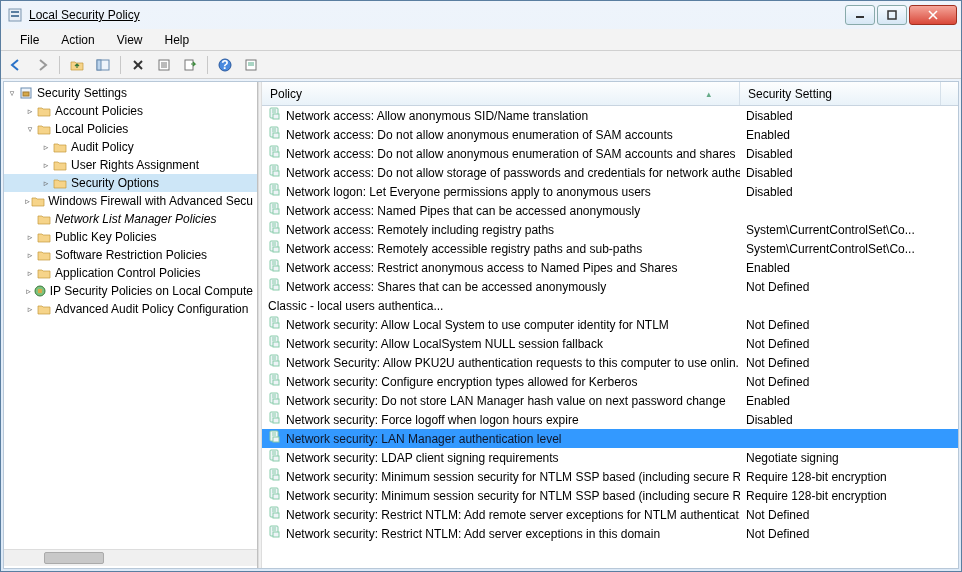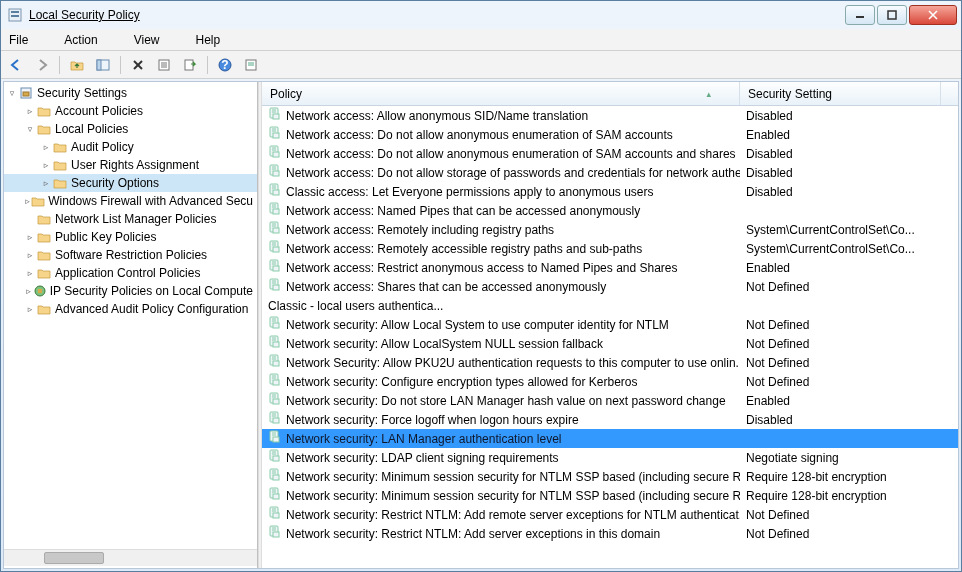--- a/index.html
+++ b/index.html
@@ -5,21 +5,21 @@
 * { box-sizing: border-box; margin: 0; padding: 0; font-family: "Segoe UI", Tahoma, sans-serif; font-size: 12px; }
 body { background: #fff; width: 962px; height: 572px; overflow: hidden; }
 .window { width: 962px; height: 572px; border: 1px solid #5a7ea0; background: linear-gradient(#eef4fb, #dce9f7); display: flex; flex-direction: column; }
 .titlebar { height: 28px; display: flex; align-items: center; padding: 0 4px 0 6px; }
 .titlebar .app-icon { width: 16px; height: 16px; margin-right: 6px; }
 .titlebar .title { flex: 1; color: #000; font-size: 12px; text-decoration: underline; }
 .win-btns { display: flex; gap: 2px; }
 .win-btn { width: 30px; height: 20px; border: 1px solid #8aa; border-radius: 3px; display: flex; align-items: center; justify-content: center; background: linear-gradient(#f7fbff,#d6e7f5); }
 .win-btn.close { width: 48px; background: linear-gradient(#f5a69a,#d9493b); border-color: #a03020; }
 .win-btn svg { display: block; }
-.menubar { height: 22px; background: #f3f3f3; border-bottom: 1px solid #d0d0d0; display: flex; align-items: center; padding: 0 0; gap: 20px; }
+.menubar { height: 22px; background: #f3f3f3; border-bottom: 1px solid #d0d0d0; display: flex; align-items: center; padding: 0 11px; gap: 6px; }
 .menu-item { padding: 2px 8px; color: #000; }
 .toolbar { height: 28px; background: #f3f3f3; border-bottom: 1px solid #d0d0d0; display: flex; align-items: center; padding: 0 4px; gap: 4px; }
 .tb-btn { width: 22px; height: 22px; display: flex; align-items: center; justify-content: center; border: 1px solid transparent; border-radius: 2px; }
 .tb-sep { width: 1px; height: 18px; background: #c8c8c8; margin: 0 2px; }
 .content { flex: 1; display: flex; background: #fff; border: 1px solid #b8c8d8; margin: 2px; overflow: hidden; }
 .tree { width: 254px; min-width: 254px; border-right: 1px solid #c0c0c0; overflow: auto; padding: 2px 0; background: #fff; }
 .tree-row { display: flex; align-items: center; height: 18px; white-space: nowrap; padding-right: 4px; }
 .tree-row .twisty { width: 12px; text-align: center; color: #666; font-size: 9px; cursor: pointer; }
 .tree-row .node-icon { width: 16px; height: 16px; margin-right: 3px; display:flex; align-items:center; justify-content:center; }
 .tree-row.selected { background: #cde6f7; }
@@ -202,21 +202,21 @@
           </div>
           <div class="tree-row" style="padding-left: 20px;">
             <span class="twisty">▹</span>
             <span class="node-icon">
               <svg width="14" height="14">
                 <path class="folder-icon" d="M1 4h4l1 1h7v7H1z"></path>
               </svg>
             </span>
             <span>Windows Firewall with Advanced Secu</span>
           </div>
-          <div class="tree-row" style="padding-left: 20px;">
+          <div class="tree-row" style="padding-left: 20px; font-style: italic;">
             <span class="twisty"></span>
             <span class="node-icon">
               <svg width="14" height="14">
                 <path class="folder-icon" d="M1 4h4l1 1h7v7H1z"></path>
               </svg>
             </span>
             <span>Network List Manager Policies</span>
           </div>
           <div class="tree-row" style="padding-left: 20px;">
             <span class="twisty">▹</span>
@@ -331,21 +331,21 @@
             <div class="cell col-setting">Disabled</div>
           </div>
           <div class="list-row">
             <div class="cell col-policy">
               <span><svg class="policy-icon" width="14" height="14">
                   <rect x="2" y="1" width="8" height="10" rx="1"></rect>
                   <rect x="5" y="7" width="6" height="5" fill="#d6a94a" stroke="#a07830"></rect>
                   <line x1="4" y1="3" x2="8" y2="3" stroke="#8ca"></line>
                   <line x1="4" y1="5" x2="8" y2="5" stroke="#8ca"></line>
                 </svg></span>
-              <span>Classic access: Let Everyone permissions apply to anonymous users</span>
+              <span>Network logon: Let Everyone permissions apply to anonymous users</span>
             </div>
             <div class="cell col-setting">Disabled</div>
           </div>
           <div class="list-row">
             <div class="cell col-policy">
               <span><svg class="policy-icon" width="14" height="14">
                   <rect x="2" y="1" width="8" height="10" rx="1"></rect>
                   <rect x="5" y="7" width="6" height="5" fill="#d6a94a" stroke="#a07830"></rect>
                   <line x1="4" y1="3" x2="8" y2="3" stroke="#8ca"></line>
                   <line x1="4" y1="5" x2="8" y2="5" stroke="#8ca"></line>

